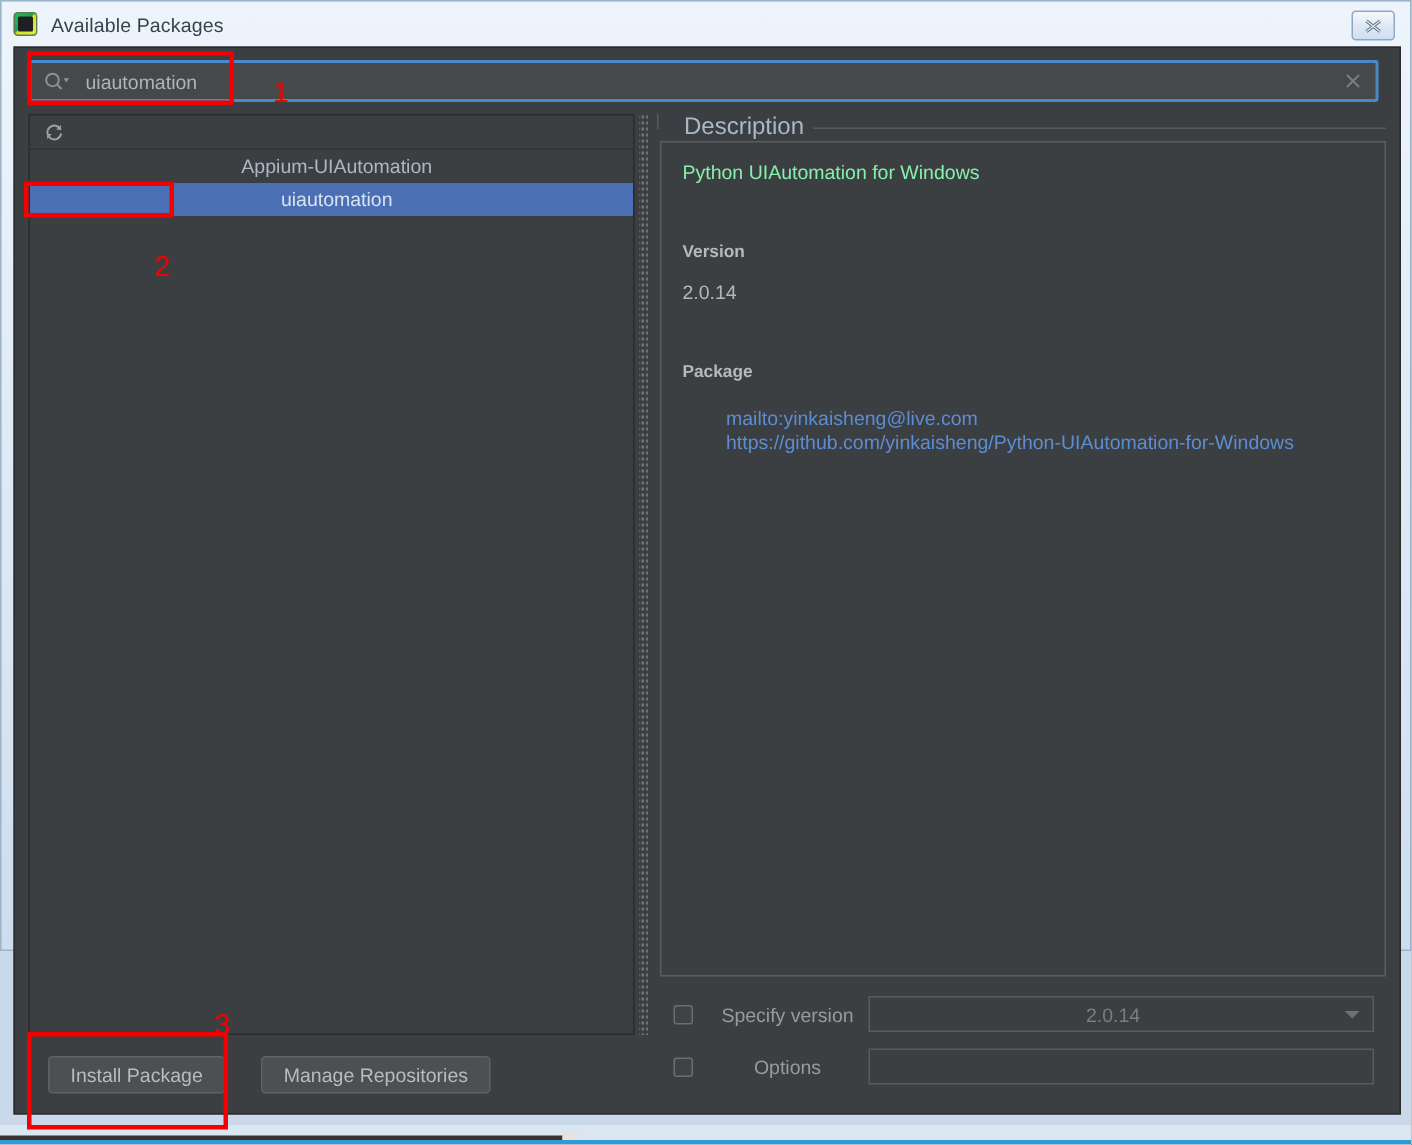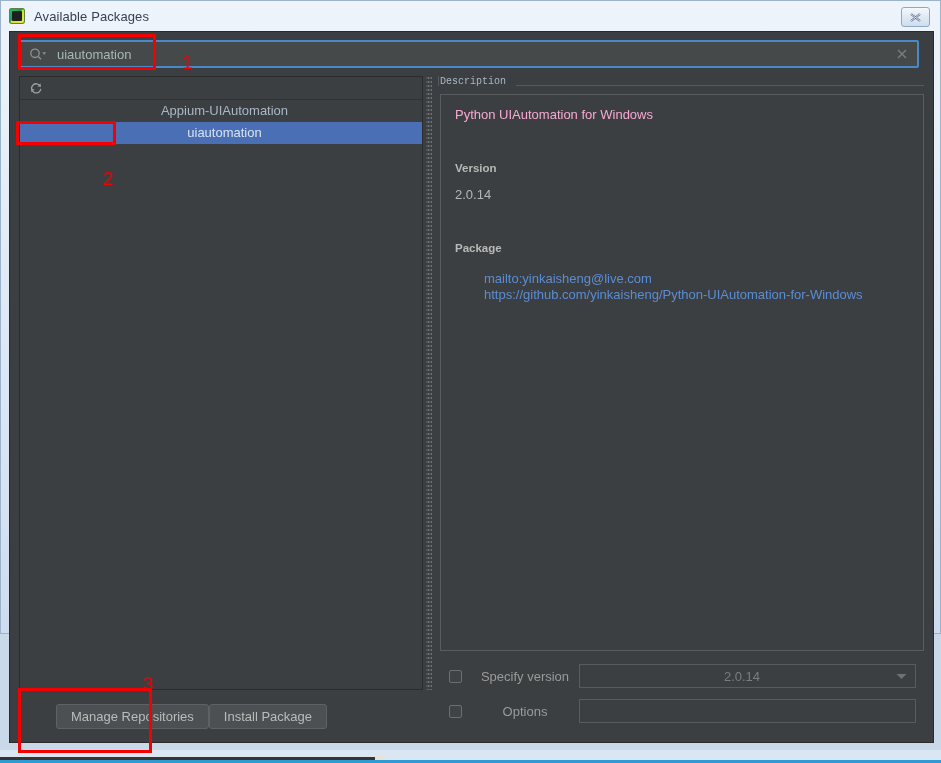--- a/index.html
+++ b/index.html
@@ -165,28 +165,27 @@
 
   
   #description-panel {
     position: absolute;
     left: 428px;
     top: 44px;
     right: 9px;
     bottom: 52px;
   }
   #description-title {
-    font-size: 10px;
+    font-size: 16px;
     color: #a9b7c6;
     position: absolute;
-    left: 2px; top: 0;
+    left: 18px; top: 0;
     background: #3c3f41;
     padding-right: 6px;
     z-index: 2;
-    font-family: Liberation Mono, monospace;
   }
   #description-legend-line {
     position: absolute;
     left: 78px; right: 0; top: 9px;
     height: 1px;
     background: #555a5c;
   }
   #description-left-tick {
     position: absolute;
     left: 0; top: 0; width: 1px; height: 10px;
@@ -198,21 +197,21 @@
     top: 18px;
     height: 557px;
     box-sizing: border-box;
     background: #3c3f41;
     border: 1px solid #5a5d5f;
     padding: 12px 14px;
     overflow: hidden;
   }
   .desc-summary {
     font-size: 13px;
-    color: #f9a8d4;
+    color: #86efac;
     margin-bottom: 16px;
   }
   .desc-label {
     font-size: 11.5px;
     font-weight: bold;
     color: #b9b9b9;
     margin-bottom: 13px;
     margin-top: 40px;
   }
   .desc-value {
@@ -457,22 +456,22 @@
             <div class="checkbox"></div>
             <div class="opt-label" id="options-label">Options</div>
             <div class="opt-field">
               <div class="opt-field-text"></div>
             </div>
           </div>
         </div>
       </div>
 
       <div id="bottom-bar">
+        <div class="btn" id="install-package-button">Install Package</div>
         <div class="btn" id="manage-repositories-button">Manage Repositories</div>
-        <div class="btn" id="install-package-button">Install Package</div>
       </div>
 
     </div>
   </div>
 
   <div id="desktop-strip"></div>
   <div id="taskbar-dark"></div>
   <div id="taskbar-tab"></div>
   <div id="taskbar-line"></div>
 

